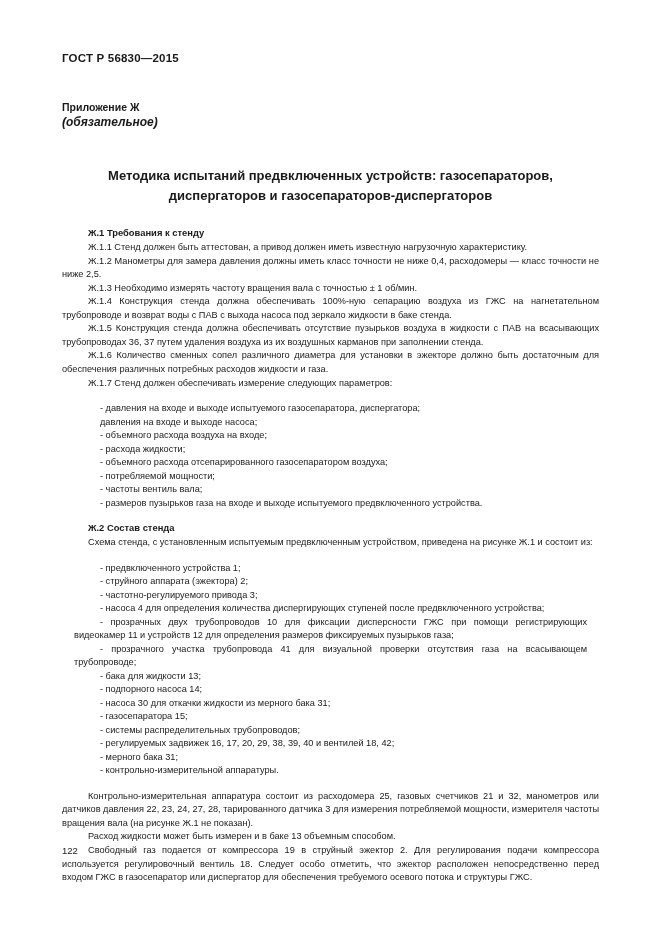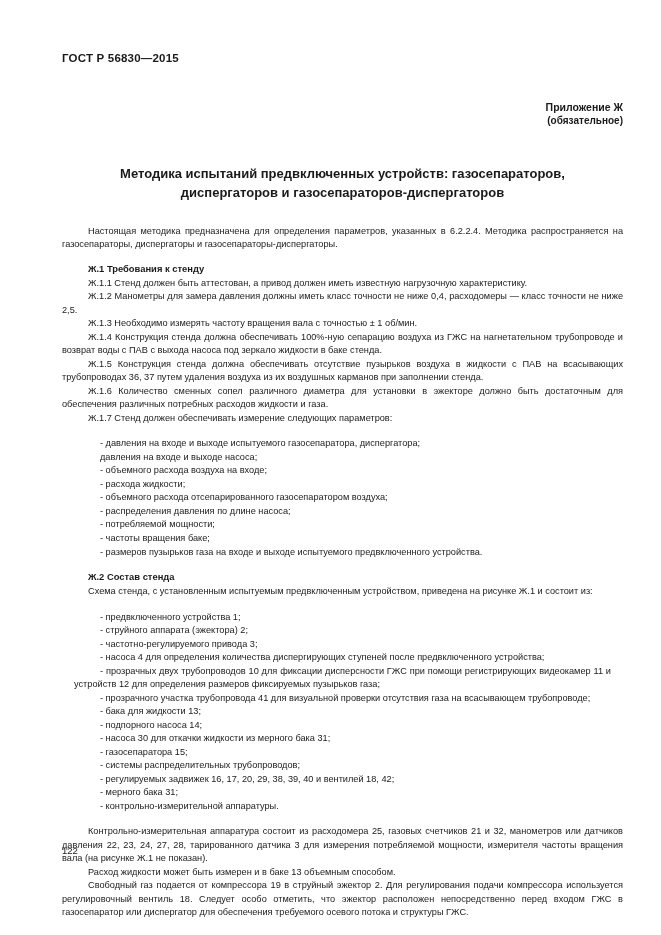--- a/index.html
+++ b/index.html
@@ -14,41 +14,42 @@
     color: #1a1a1a;
     position: relative;
     overflow: hidden;
   }
   .page {
     position: absolute;
     left: 0; top: 0;
     width: 661px;
     height: 914px;
     box-sizing: border-box;
-    padding: 52px 38px 0 62px;
+    padding: 52px 62px 0 62px;
   }
   .std-header {
     font-size: 11.5px;
     font-weight: bold;
     letter-spacing: 0.2px;
     margin: 0 0 36px 0;
     white-space: nowrap;
   }
   .appendix-block {
-    text-align: right;
+    text-align: left;
     margin: 0 0 36px 0;
     line-height: 1.35;
   }
   .appendix-title {
     font-size: 10.5px;
     font-weight: bold;
   }
   .appendix-sub {
-    font-size: 10px;
+    font-size: 12px;
     font-weight: bold;
+    font-style: italic;
   }
   .doc-title {
     text-align: center;
     font-size: 13px;
     font-weight: bold;
     line-height: 1.5;
     margin: 0 0 22px 0;
   }
   p.para {
     margin: 0 0 0 0;
@@ -95,41 +96,39 @@
   <div class="appendix-block">
     <div class="appendix-title">Приложение Ж</div>
     <div class="appendix-sub">(обязательное)</div>
   </div>
 
   <div class="doc-title">
     <div>Методика испытаний предвключенных устройств: газосепараторов,</div>
     <div>диспергаторов и газосепараторов-диспергаторов</div>
   </div>
 
-  <p class="para">Настоящая методика предназначена для определения параметров, указанных в 6.2.2.4. Методика распространяется на газосепараторы, диспергаторы и газосепараторы-диспергаторы.</p>
 
   <div class="sect">Ж.1  Требования к стенду</div>
 
   <p class="para tight">Ж.1.1 Стенд должен быть аттестован, а привод должен иметь известную нагрузочную характеристику.</p>
   <p class="para tight">Ж.1.2 Манометры для замера давления должны иметь класс точности не ниже 0,4, расходомеры — класс точности не ниже 2,5.</p>
   <p class="para tight">Ж.1.3 Необходимо измерять частоту вращения вала с точностью ± 1 об/мин.</p>
   <p class="para tight">Ж.1.4 Конструкция стенда должна обеспечивать 100%-ную сепарацию воздуха из ГЖС на нагнетательном трубопроводе и возврат воды с ПАВ с выхода насоса под зеркало жидкости в баке стенда.</p>
   <p class="para tight">Ж.1.5 Конструкция стенда должна обеспечивать отсутствие пузырьков воздуха в жидкости с ПАВ на всасывающих трубопроводах 36, 37 путем удаления воздуха из их воздушных карманов при заполнении стенда.</p>
   <p class="para tight">Ж.1.6 Количество сменных сопел различного диаметра для установки в эжекторе должно быть достаточным для обеспечения различных потребных расходов жидкости и газа.</p>
   <p class="para tight">Ж.1.7 Стенд должен обеспечивать измерение следующих параметров:</p>
 
   <ul class="dashlist">
     <li>- давления на входе и выходе испытуемого газосепаратора, диспергатора;</li>
     <li>давления на входе и выходе насоса;</li>
     <li>- объемного расхода воздуха на входе;</li>
     <li>- расхода жидкости;</li>
     <li>- объемного расхода отсепарированного газосепаратором воздуха;</li>
-    <li>- распределения давления по длине насоса;</li>
     <li>- потребляемой мощности;</li>
-    <li>- частоты вращения баке;</li>
+    <li>- частоты вентиль вала;</li>
     <li>- размеров пузырьков газа на входе и выходе испытуемого предвключенного устройства.</li>
   </ul>
 
   <div class="sect">Ж.2  Состав стенда</div>
 
   <p class="para tight">Схема стенда, с установленным испытуемым предвключенным устройством, приведена на рисунке Ж.1 и состоит из:</p>
 
   <ul class="dashlist">
     <li>- предвключенного устройства 1;</li>
     <li>- струйного аппарата (эжектора) 2;</li>

